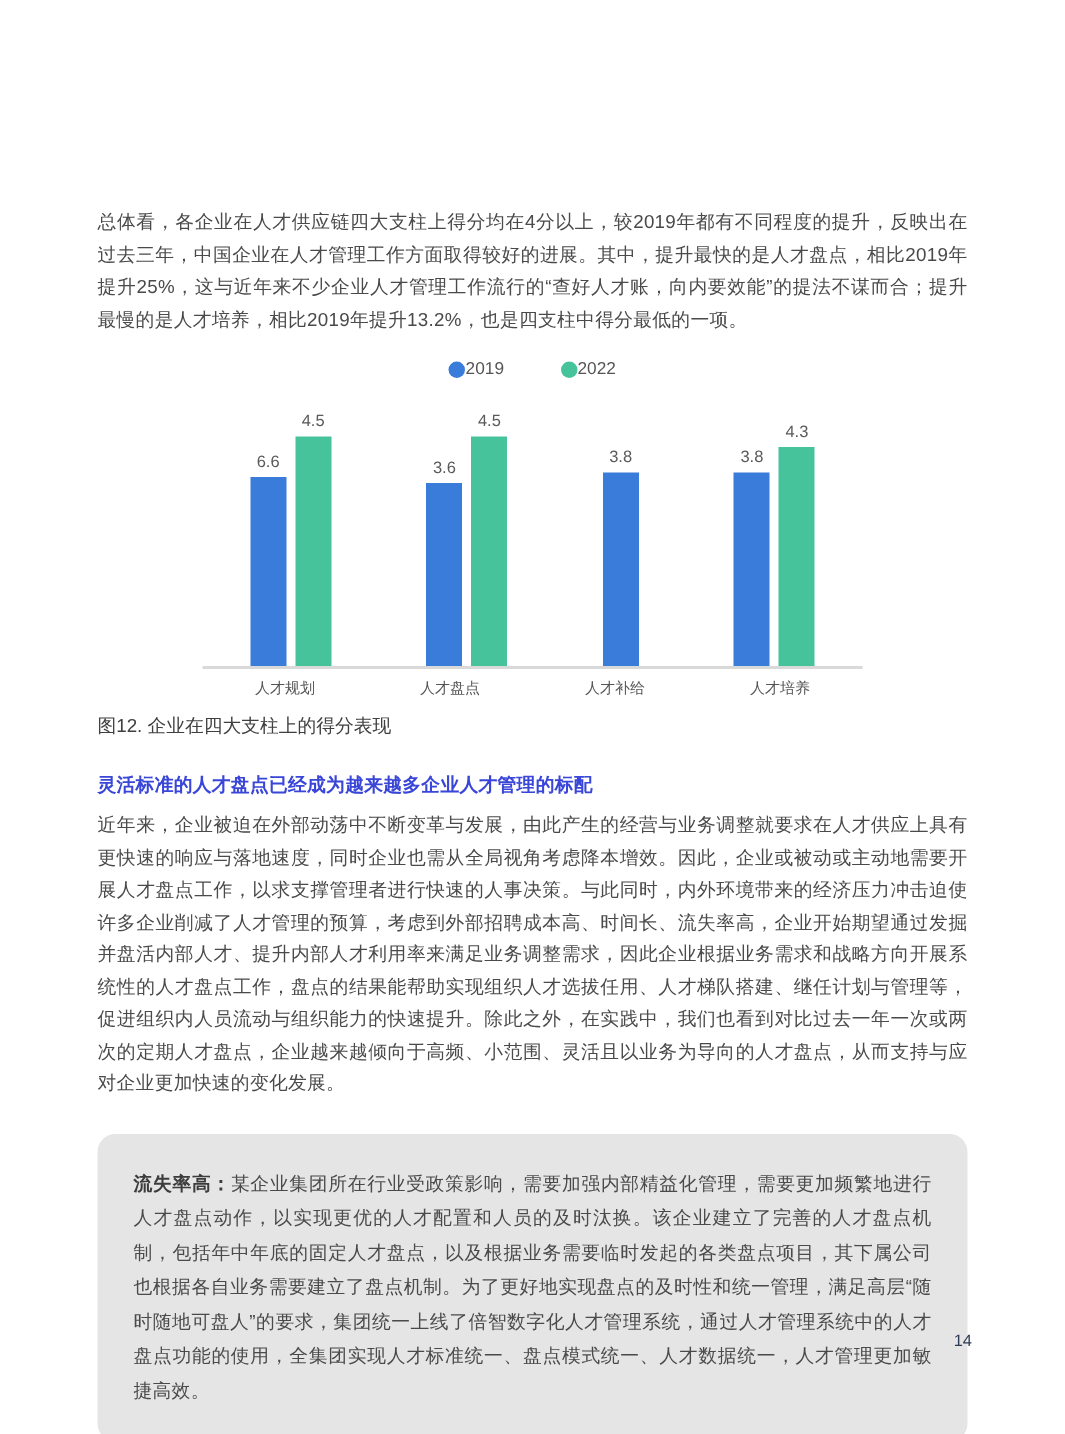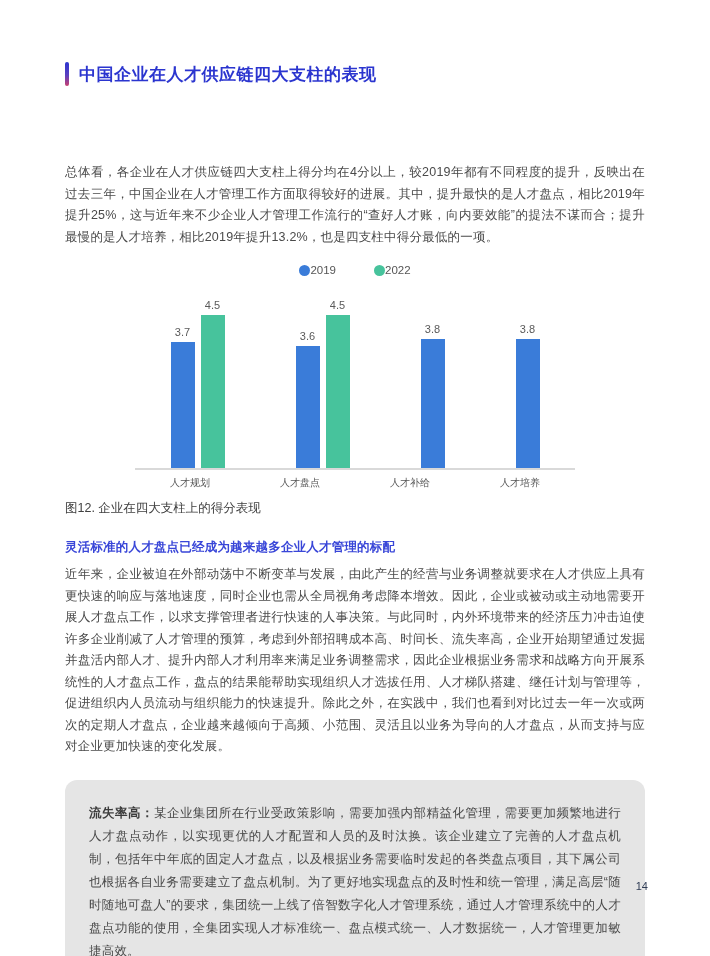--- a/index.html
+++ b/index.html
@@ -71,52 +71,48 @@
   .case-box {
     margin-top: 22px;
     background: #e5e5e5;
     border-radius: 12px;
     padding: 22px 24px;
   }
   .case-box .para { line-height: 23px; }
   .case-label { font-weight: bold; color: #3c3c3c; }
   
   .page-number {
-    position: absolute; right: 62px; bottom: 64px;
+    position: absolute; right: 62px; bottom: 56px;
     font-size: 11px; color: #2f3c55;
   }
 </style>
 </head>
 <body>
 
 <div class="page">
   <div class="content">
 
-    <div class="title-row">
-      <span class="accent-bar"></span>
-      <h1 class="doc-title">中国企业在人才供应链四大支柱的表现</h1>
-    </div>
 
     <p class="para para-intro">总体看，各企业在人才供应链四大支柱上得分均在4分以上，较2019年都有不同程度的提升，反映出在过去三年，中国企业在人才管理工作方面取得较好的进展。其中，提升最快的是人才盘点，相比2019年提升25%，这与近年来不少企业人才管理工作流行的“查好人才账，向内要效能”的提法不谋而合；提升最慢的是人才培养，相比2019年提升13.2%，也是四支柱中得分最低的一项。</p>
 
     <div class="chart-wrap">
       <div class="legend">
         <div class="legend-item">
           <span class="legend-dot" id="dot-0" style="background: rgb(58, 124, 217);"></span>
           <span class="legend-label">2019</span>
         </div>
         <div class="legend-item">
           <span class="legend-dot" id="dot-1" style="background: rgb(71, 195, 156);"></span>
           <span class="legend-label">2022</span>
         </div>
       </div>
       <div class="plot" id="plot">
           <div class="bar-group">
             <div class="bar-col">
-              <div class="bar-value">3.7</div>
+              <div class="bar-value">6.6</div>
               <div class="bar" style="height: 125.8px; background: rgb(58, 124, 217);"></div>
             </div>
             <div class="bar-col">
               <div class="bar-value">4.5</div>
               <div class="bar" style="height: 153px; background: rgb(71, 195, 156);"></div>
             </div>
           </div>
           <div class="bar-group">
             <div class="bar-col">
               <div class="bar-value">3.6</div>
@@ -131,20 +127,24 @@
             <div class="bar-col">
               <div class="bar-value">3.8</div>
               <div class="bar" style="height: 129.2px; background: rgb(58, 124, 217);"></div>
             </div>
           </div>
           <div class="bar-group">
             <div class="bar-col">
               <div class="bar-value">3.8</div>
               <div class="bar" style="height: 129.2px; background: rgb(58, 124, 217);"></div>
             </div>
+            <div class="bar-col">
+              <div class="bar-value">4.3</div>
+              <div class="bar" style="height: 146.2px; background: rgb(71, 195, 156);"></div>
+            </div>
           </div>
         </div>
       <div class="cat-row" id="cat-row">
           <div class="cat-label">人才规划</div>
           <div class="cat-label">人才盘点</div>
           <div class="cat-label">人才补给</div>
           <div class="cat-label">人才培养</div>
         </div>
       <div class="chart-caption">图12. 企业在四大支柱上的得分表现</div>
     </div>

